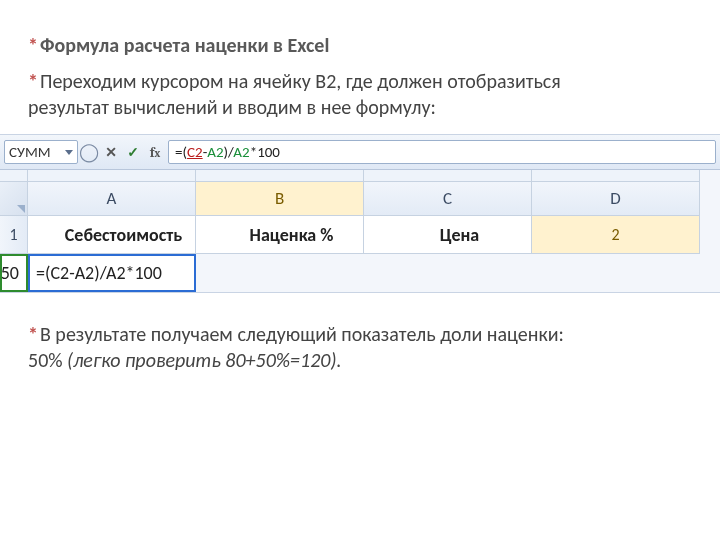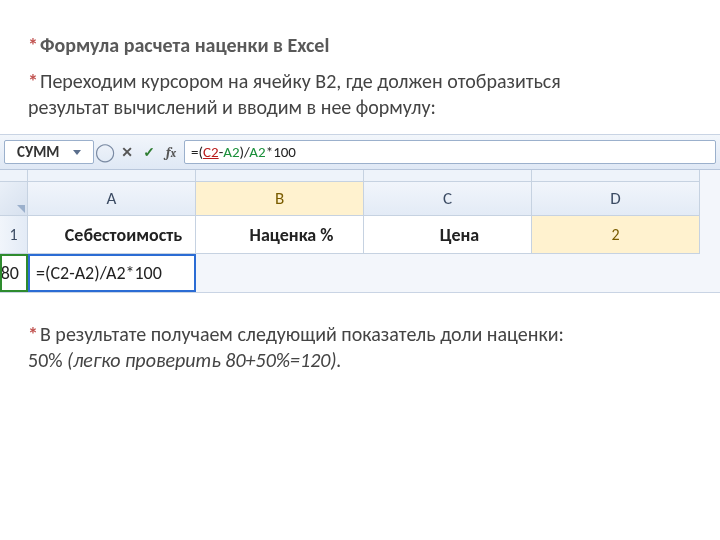--- a/index.html
+++ b/index.html
@@ -49,41 +49,41 @@
     font-size: 15px;
   }
   .name-box {
     width: 64px;
     height: 22px;
     background: #fff;
     border: 1px solid #9bb0cc;
     border-radius: 2px;
     display: flex;
     align-items: center;
-    padding: 0 12px;
-    font-weight: bold;
+    padding: 0 4px;
+    font-weight: normal;
     color: #333;
   }
   .name-box .dd {
     margin-left: auto;
     width: 0; height: 0;
     border-left: 4px solid transparent;
     border-right: 4px solid transparent;
     border-top: 5px solid #5a6e8c;
   }
   .fbar .btn {
     width: 22px; height: 22px;
     display: flex; align-items: center; justify-content: center;
     font-size: 14px;
     color: #555;
   }
   .fbar .btn.circle { color:#7a8aa3; font-size:18px; }
   .fbar .cancel { color:#555; font-weight:bold; }
   .fbar .accept { color:#2e7d32; font-weight:bold; }
-  .fx { font-style: italic; font-family: "Cambria", serif; color:#555; font-weight:bold; }
+  .fx { font-family: "Cambria", serif; color:#555; font-weight:bold; }
   .formula-input {
     flex: 1;
     height: 22px;
     margin-left: 2px;
     background: #fff;
     border: 1px solid #9bb0cc;
     border-radius: 2px;
     display: flex;
     align-items: center;
     padding: 0 6px;
@@ -167,21 +167,21 @@
       <div class="hcell colB">B</div>
       <div class="hcell">C</div>
       <div class="hcell">D</div>
 
       <div class="rcell">1</div>
       <div class="cell hdr">Себестоимость</div>
       <div class="cell hdr">Наценка %</div>
       <div class="cell hdr">Цена</div>
 
       <div class="rcell active">2</div>
-      <div class="cell a2">80</div>
+      <div class="cell a2">50</div>
       <div class="cell b2 left">=(C2-A2)/A2*100</div>
     </div>
   </div>
 
   <p class="bullet">
     <span class="star">*</span><span>В результате получаем следующий показатель доли наценки: 50% </span><span class="italic">(легко проверить 80+50%=120).</span>
   </p>
 
 </div>
 

